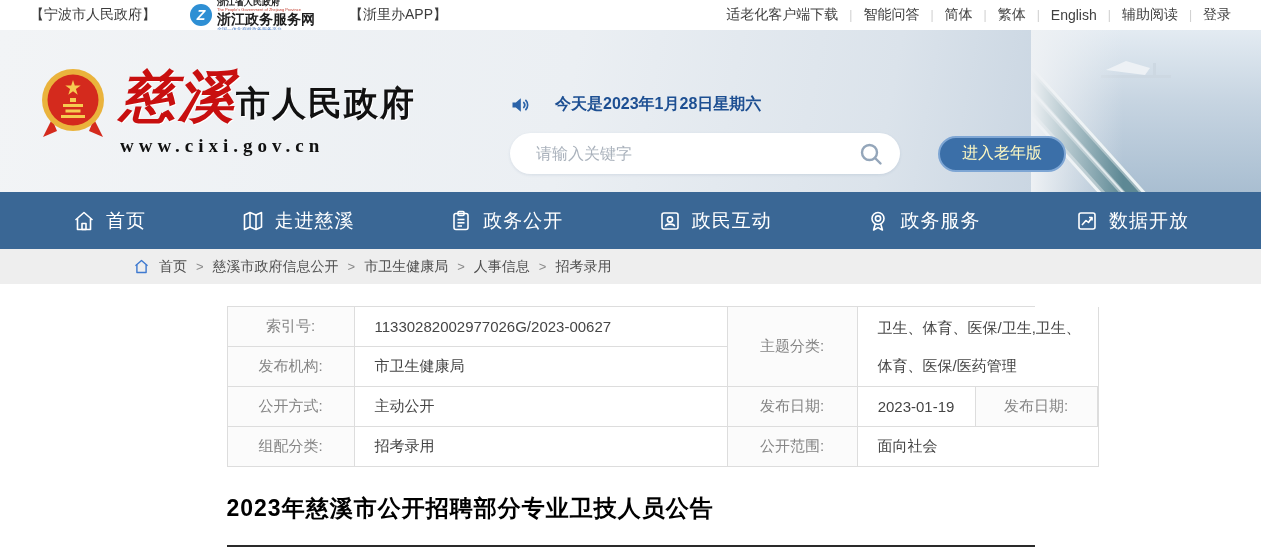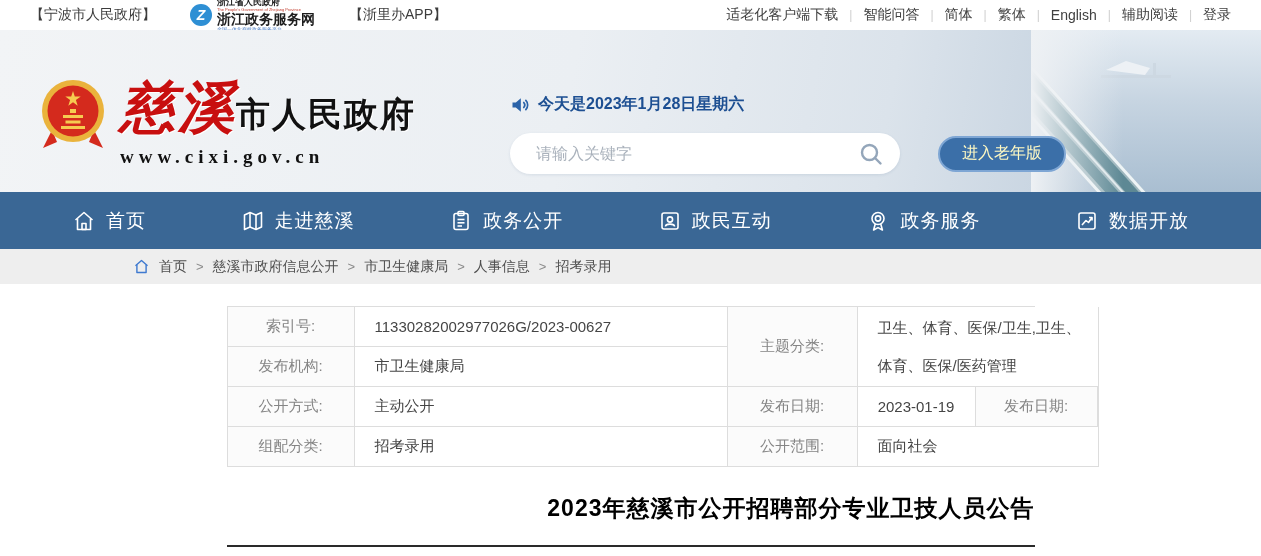--- a/index.html
+++ b/index.html
@@ -21,33 +21,33 @@
   .zj-l3 { font-size:5px; color:#4a7dc4; }
   .topbar-right { display:flex; align-items:center; }
   .topbar-right .tb-sep { color:#cfcfcf; margin:0 11px; font-size:12px; }
   .topbar-right .tb-item { font-size:14px; color:#404040; cursor:pointer; white-space:nowrap; }
 
   
   .header { position:relative; height:162px;
     background:linear-gradient(100deg,#f2f4f6 0%,#ebeff3 45%,#dbe3eb 70%,#c2d0de 88%,#aabfd2 100%); }
   .bridge-art { position:absolute; right:0; top:0; }
 
-  .brand { position:absolute; left:40px; top:48px; display:flex; align-items:flex-start; gap:14px; z-index:2; }
+  .brand { position:absolute; left:40px; top:37px; display:flex; align-items:flex-start; gap:14px; z-index:2; }
   .brand-text { display:flex; flex-direction:column; }
   .brand-row { display:flex; align-items:baseline; }
   .brand-cixi { font-family:"DejaVu Serif",serif; font-style:italic; font-weight:bold;
     font-size:56px; color:#c80f0f; line-height:1; letter-spacing:2px;
     text-shadow:1px 1px 0 #fff; }
   .brand-suffix { font-size:34px; font-weight:bold; color:#111; letter-spacing:2px;
     text-shadow:1px 1px 0 #fff; }
   .brand-url { margin-top:8px; font-size:19px; font-weight:bold; color:#111;
     letter-spacing:5px; font-family:"Liberation Serif","DejaVu Serif",serif; }
 
   .header-mid { position:absolute; left:510px; top:64px; z-index:2; }
-  .date-row { display:flex; align-items:center; gap:8px; }
+  .date-row { display:flex; align-items:center; gap:25px; }
   .date-text { font-size:16px; font-weight:bold; color:#1d4f92; }
   .search-row { margin-top:18px; display:flex; align-items:center; }
   .search-box { width:390px; height:41px; background:#fff; border-radius:21px;
     display:flex; align-items:center; padding:0 16px 0 26px;
     box-shadow:0 1px 3px rgba(60,90,130,.12); }
   .search-box input { flex:1; border:none; outline:none; font-size:16px; color:#333;
     background:transparent; font-family:inherit; }
   .search-box input::placeholder { color:#aab2bc; }
   .search-btn { background:none; border:none; cursor:pointer; display:flex; align-items:center; }
   .elder-btn { margin-left:38px; height:36px; padding:0 22px; border-radius:19px;
@@ -75,21 +75,21 @@
   .cell { border-right:1px solid #ddd; border-bottom:1px solid #ddd;
     display:flex; align-items:center; font-size:15px; overflow:hidden; }
   .cell.lab { justify-content:center; color:#858585; background:#fbfbfb; }
   .cell.val { color:#454545; padding-left:20px; }
   .cell.val-c { color:#454545; justify-content:center; }
   .c-topic-lab { grid-column:3; grid-row:1 / span 2; }
   .c-topic-val { grid-column:4 / span 3; grid-row:1 / span 2;
     display:block; line-height:38px; padding:2px 14px 0 20px; }
   .c-scope-val { grid-column:4 / span 3; }
 
-  .article-title { margin-top:26px; text-align:right; font-size:23px; font-weight:bold;
+  .article-title { margin-top:26px; text-align:left; font-size:23px; font-weight:bold;
     color:#000; letter-spacing:1px; }
   .title-rule { margin-top:21px; border-bottom:2px solid #2a2a2a; }
 </style>
 </head>
 <body>
 
 <div class="topbar">
   <div class="topbar-left">
     <a class="topbar-link">【宁波市人民政府】</a>
     <div class="zj-logo">

